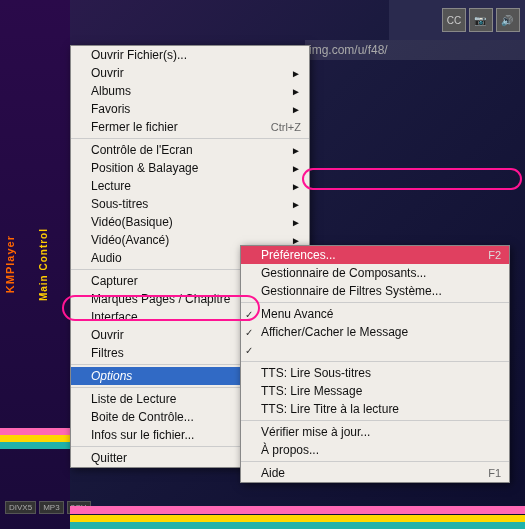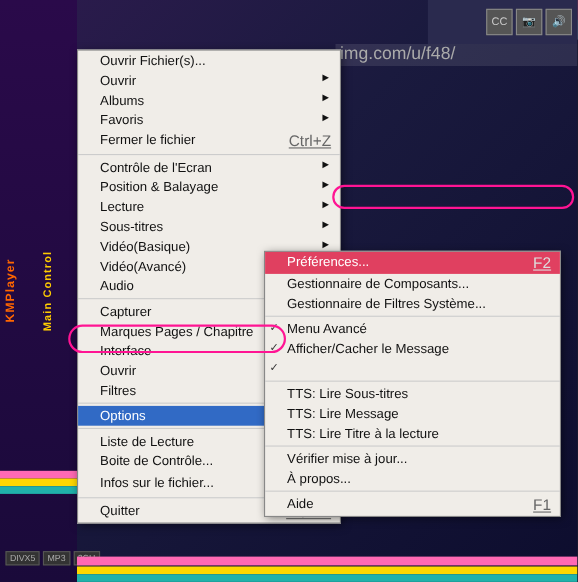--- a/index.html
+++ b/index.html
@@ -52,21 +52,21 @@
 
     
     .url-bar {
       position: absolute;
       top: 40px;
       right: 0;
       width: 220px;
       height: 20px;
       background: rgba(255,255,255,0.1);
       color: #aaa;
-      font-size: 16px;
+      font-size: 12px;
       padding: 2px 4px;
       display: flex;
       align-items: center;
       overflow: hidden;
     }
 
     
     .left-sidebar {
       position: absolute;
       left: 0;
@@ -144,44 +144,45 @@
       top: 45px;
       width: 240px;
       background: #f0ede8;
       border: 1px solid #888;
       box-shadow: 2px 2px 8px rgba(0,0,0,0.5);
       z-index: 100;
     }
 
     .menu-item {
       display: flex;
+      align-items: center;
       padding: 2px 8px 2px 20px;
       cursor: pointer;
       position: relative;
       white-space: nowrap;
       color: #111;
       min-height: 18px;
     }
 
     .menu-item.active {
       background: #316ac5;
       color: white;
+      font-style: italic;
     }
 
     .menu-item.highlighted {
       background: #e04060;
       color: white;
     }
 
     .menu-item .shortcut {
       margin-left: auto;
       color: #666;
-      font-size: 14px;
+      font-size: 11px;
       padding-left: 20px;
-      text-decoration: underline;
     }
 
     .menu-item.active .shortcut,
     .menu-item.highlighted .shortcut {
       color: #ddd;
     }
 
     .menu-item .arrow {
       margin-left: auto;
       font-size: 10px;
@@ -197,21 +198,21 @@
       position: absolute;
       left: 4px;
       font-size: 10px;
       color: #333;
     }
 
     
     .options-submenu {
       position: absolute;
       left: 240px;
-      top: 228px;
+      top: 245px;
       width: 270px;
       background: #f0ede8;
       border: 1px solid #888;
       box-shadow: 2px 2px 8px rgba(0,0,0,0.5);
       z-index: 102;
     }
 
     
     .oval-highlight {
       position: absolute;

